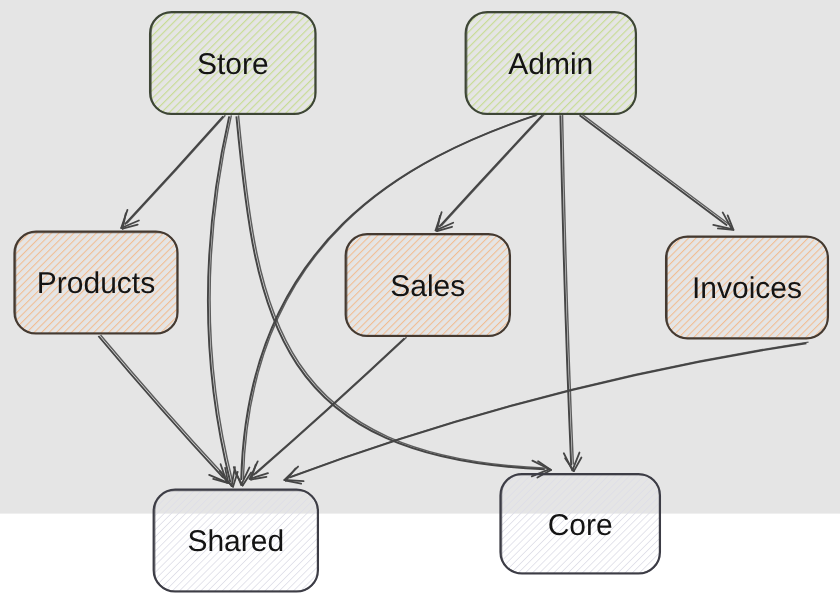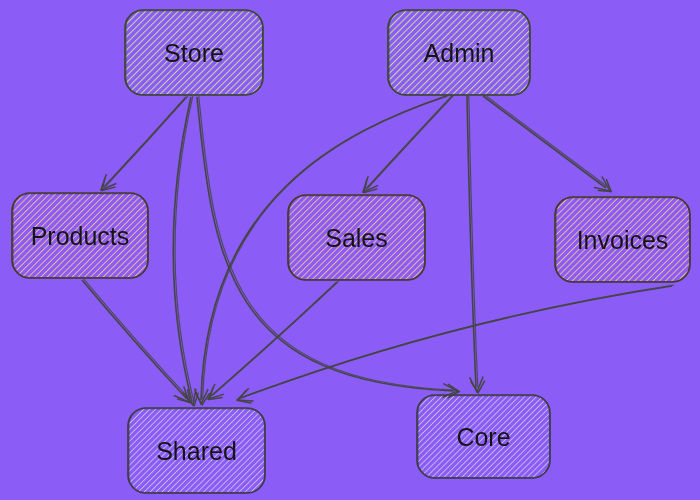--- a/index.html
+++ b/index.html
@@ -1,16 +1,16 @@
 <!DOCTYPE html>
 <html><head>
 <meta charset="utf-8">
 <style>
   html,body{margin:0;padding:0;background:#ffffff;width:700px;height:500px;overflow:hidden;}
-  #stage{position:relative;width:700px;height:500px;background:#8b5cf6;}
+  #stage{position:relative;width:700px;height:428px;background:#e5e5e5;}
   svg{position:absolute;left:0;top:0;}
   text.node-label{
     font-family:"Liberation Sans", sans-serif;
     font-size:25px;
     fill:#141414;
     text-anchor:middle;
   }
 </style>
 </head>
 <body>

